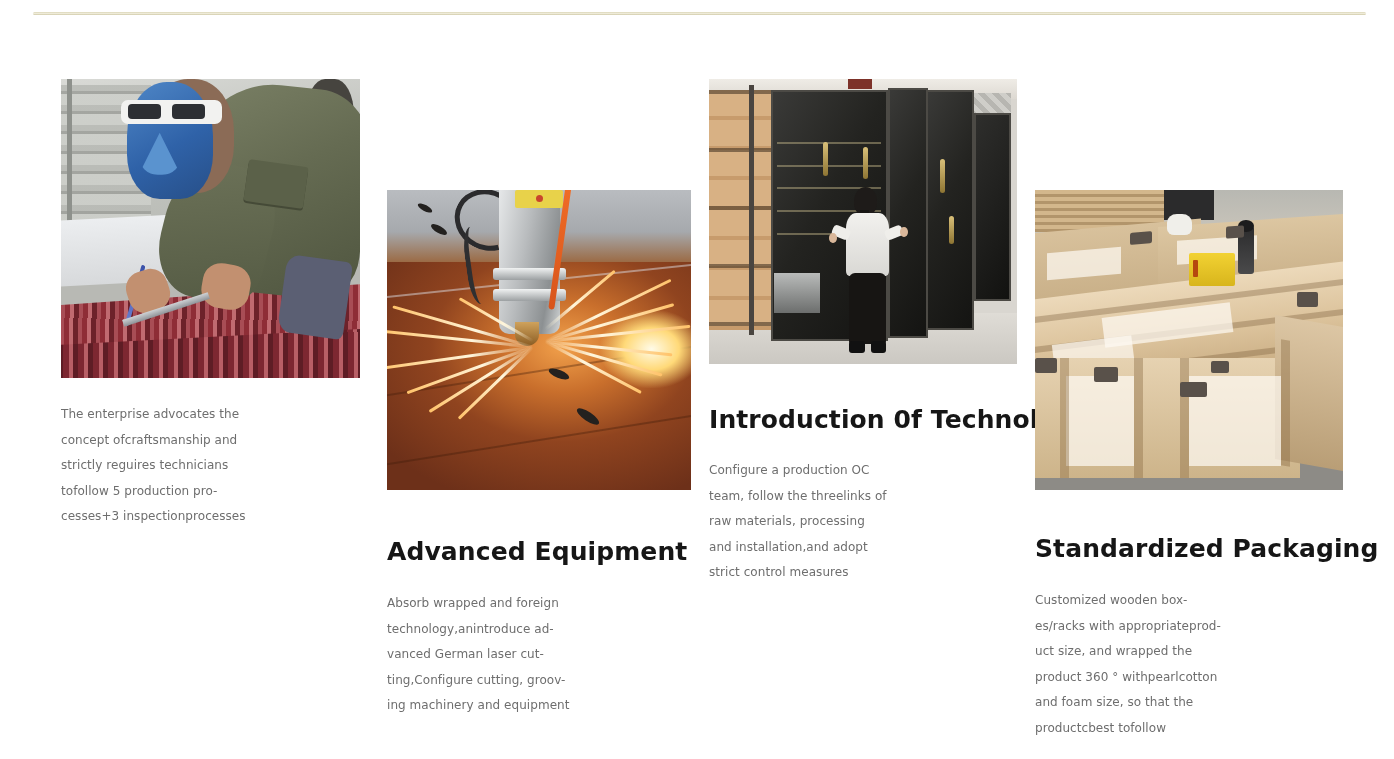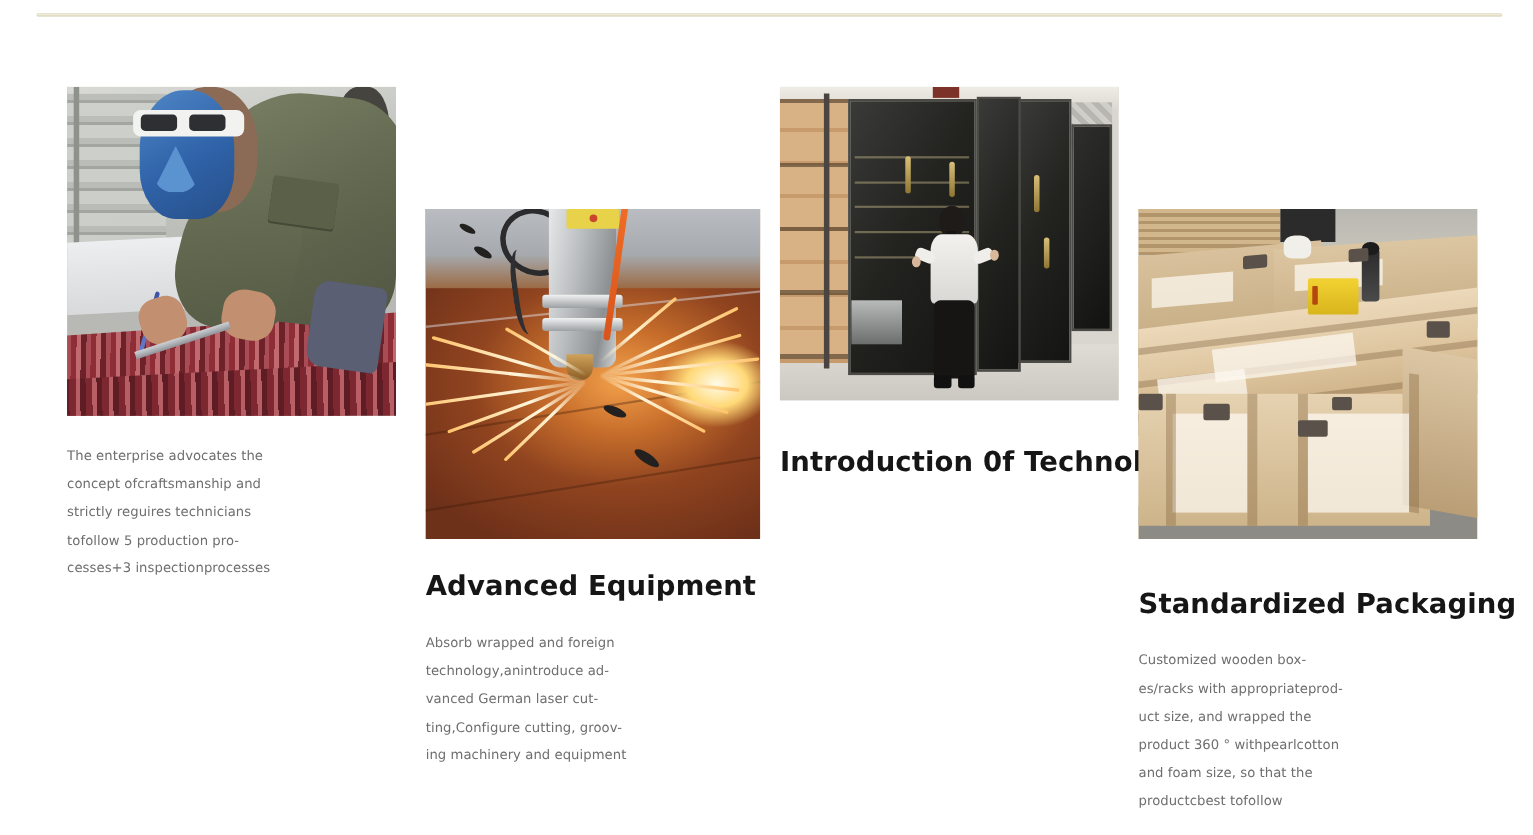--- a/index.html
+++ b/index.html
@@ -37,21 +37,21 @@
 
   
   #col1{ left:61px; top:79px; width:320px; }
   #col1 .photo{ width:299px; height:299px; }
   #col1 .heading{ margin-top:36px; }
   #col1 .body{ margin-top:24px; }
 
   
   #col2{ left:387px; top:190px; width:320px; }
   #col2 .photo{ width:304px; height:300px; }
-  #col2 .heading{ margin-top:28px; }
+  #col2 .heading{ margin-top:47px; }
   #col2 .body{ margin-top:25px; }
 
   
   #col3{ left:709px; top:79px; width:325px; }
   #col3 .photo{ width:308px; height:285px; }
   #col3 .heading{ margin-top:41px; }
   #col3 .body{ margin-top:24px; }
 
   
   #col4{ left:1035px; top:190px; width:330px; }
@@ -353,20 +353,27 @@
       <div class="person-arm arm-l"></div>
       <div class="person-arm arm-r"></div>
       <div class="person-hand hand-l"></div>
       <div class="person-hand hand-r"></div>
       <div class="person-pant"></div>
       <div class="shoe shoe-l"></div>
       <div class="shoe shoe-r"></div>
     </div>
   </div>
   <div class="heading">Introduction 0f Technology</div>
+  <div class="body">
+    <span>Configure a production OC</span>
+    <span>team, follow the threelinks of</span>
+    <span>raw materials, processing</span>
+    <span>and installation,and adopt</span>
+    <span>strict control measures</span>
+  </div>
 </div>
 
 <div class="col" id="col4">
   <div class="photo p4">
     <div class="inner">
       <div class="bgwall"></div>
       <div class="bgstack"></div>
       <div class="bgdark"></div>
       <div class="floor"></div>
       <div class="crate crate-back"></div>

